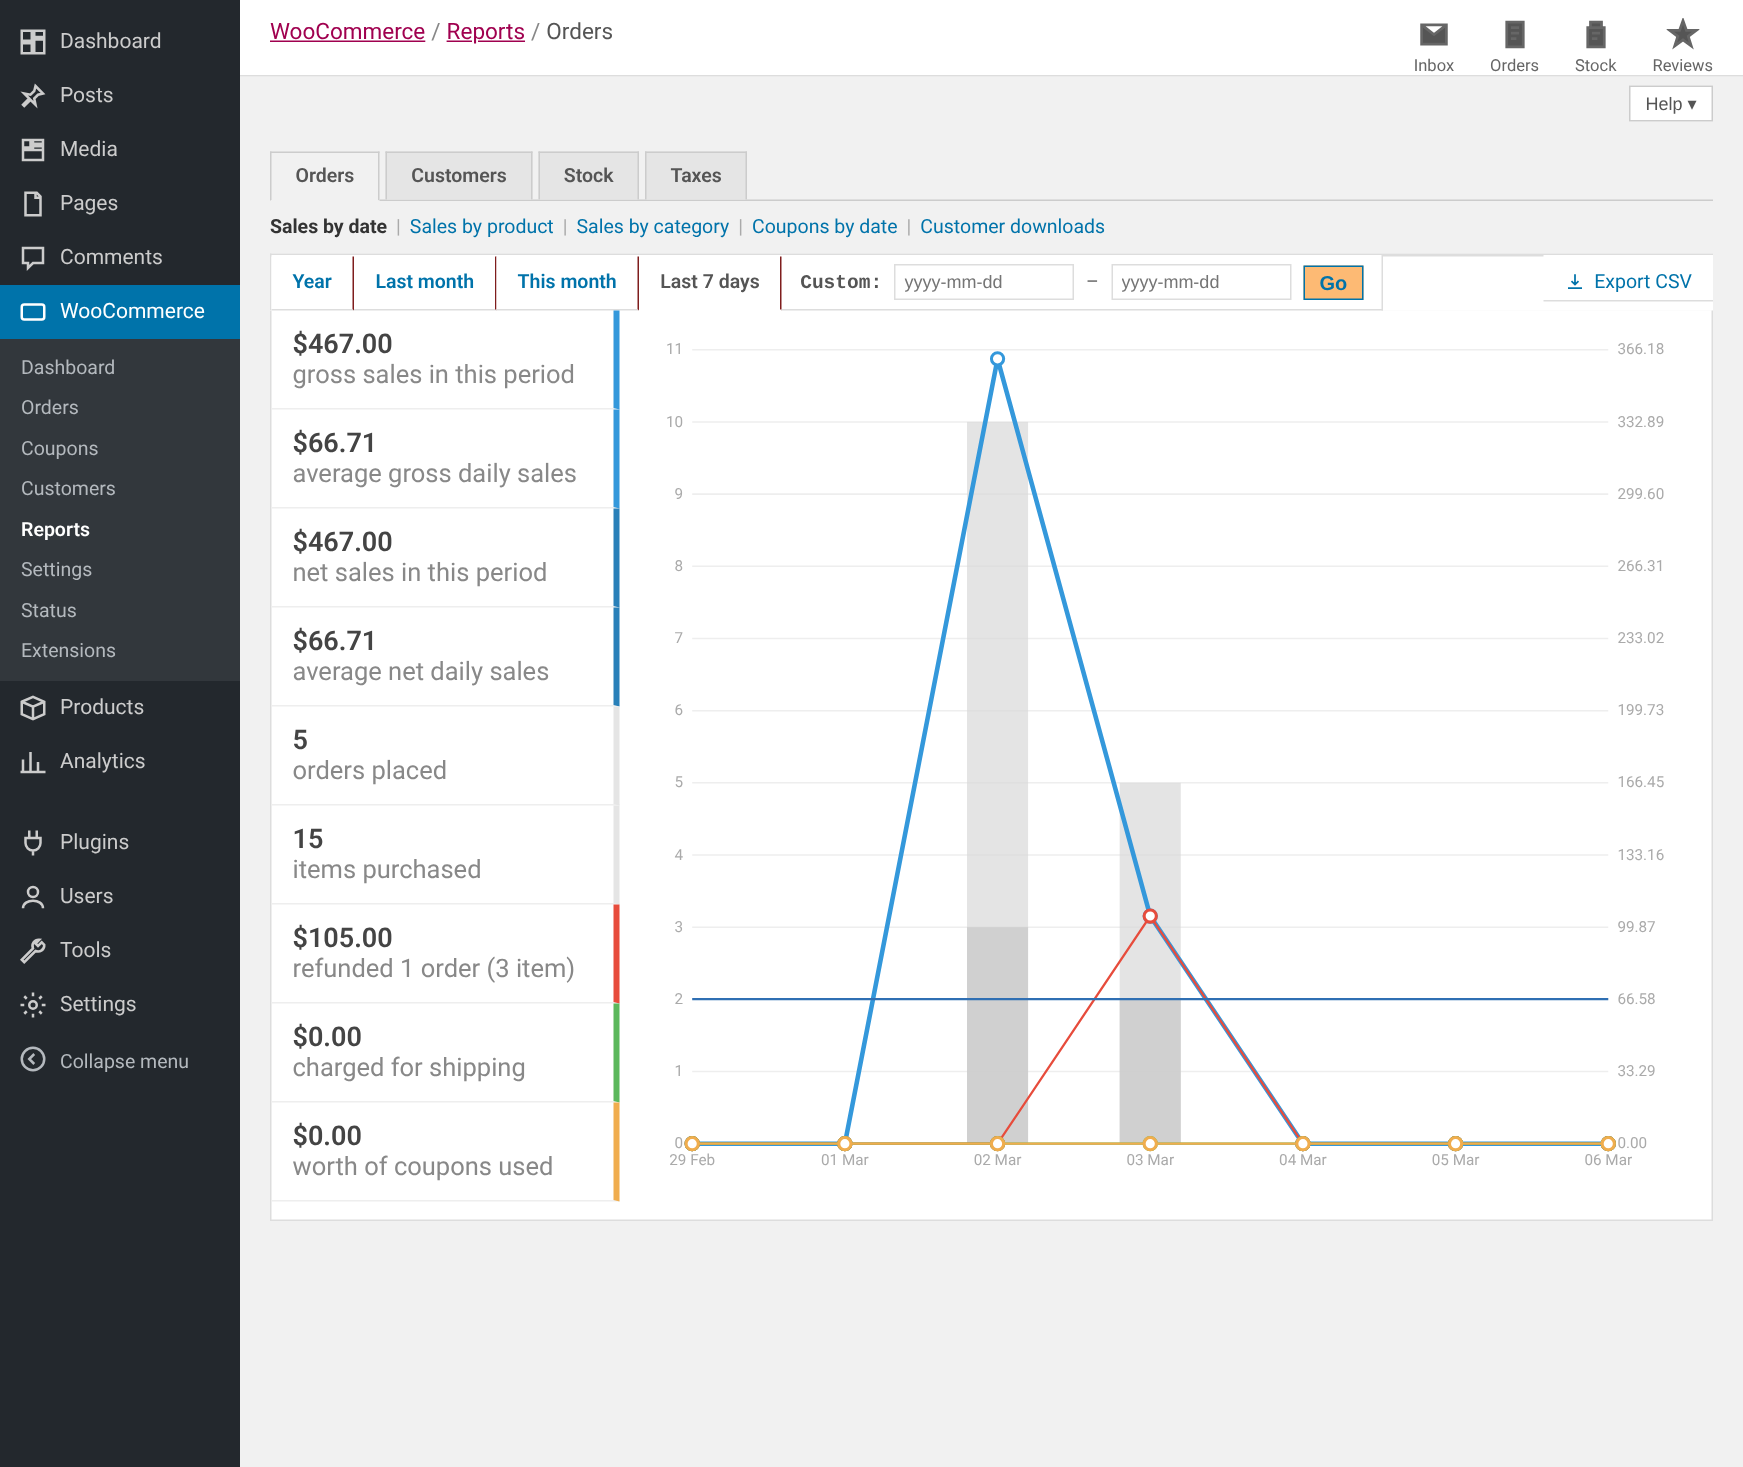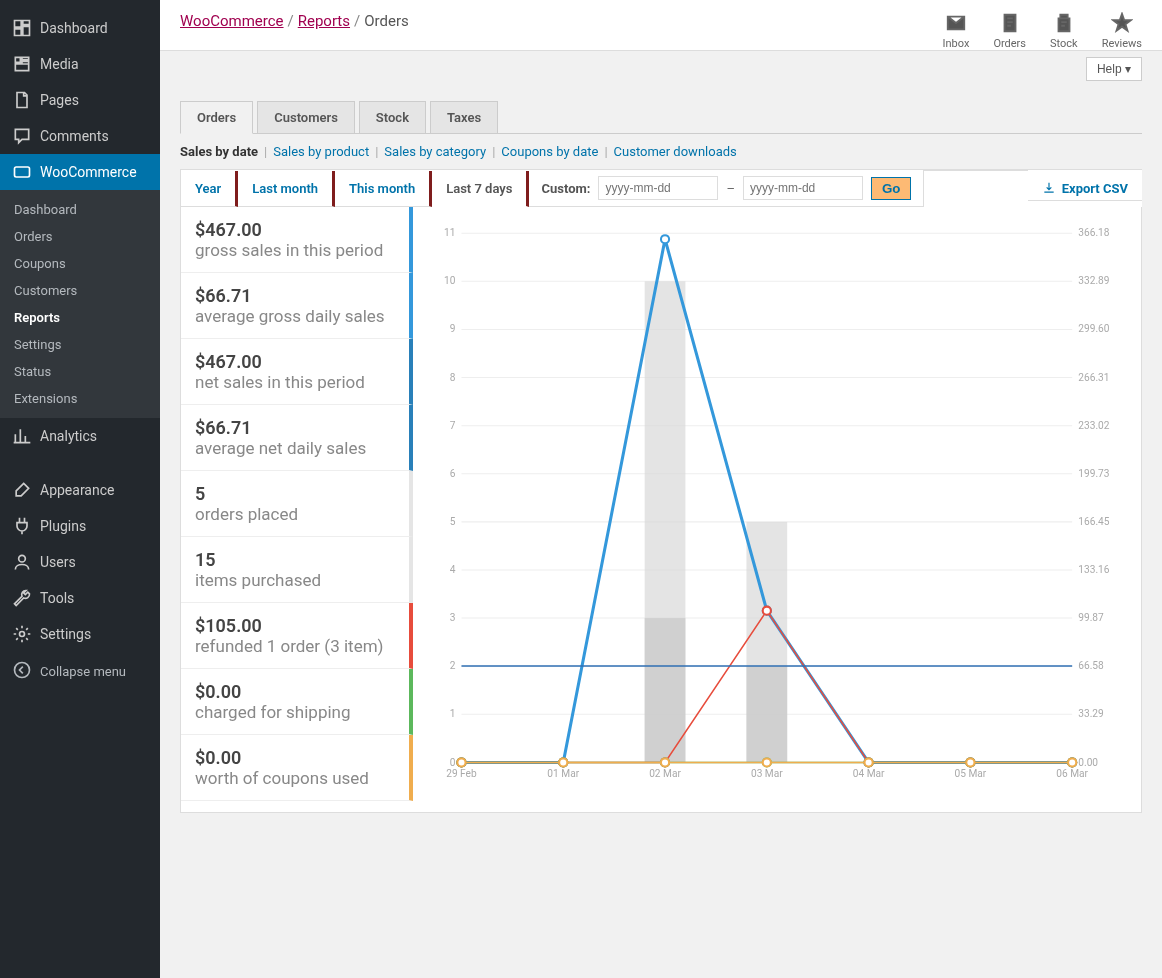--- a/index.html
+++ b/index.html
@@ -35,29 +35,29 @@
 .tabs { display:flex; border-bottom: 1px solid #ccc; }
 .tab { padding: 8px 16px; background:#e5e5e5; border:1px solid #ccc; border-bottom:none; margin-right:4px; color:#555; font-weight:600; cursor:pointer; }
 .tab.active { background:#f1f1f1; border-bottom:1px solid #f1f1f1; margin-bottom:-1px; }
 .subtabs { padding: 10px 0; font-size:13px; }
 .subtabs .subtab { color:#0073aa; cursor:pointer; }
 .subtabs .subtab.active { color:#333; font-weight:700; }
 .subtabs .pipe { color:#aaa; margin: 0 6px; }
 
 
 .controls { display:flex; align-items:center; gap:0; margin: 0 20px; border-top:1px solid #ddd; border-left:1px solid #ddd; background:#fff; }
-.range-btn { padding: 10px 14px; border-right:3px solid #7f1d1d; border-bottom:1px solid #ddd; color:#0073aa; font-weight:600; cursor:pointer; background:#fff; }
+.range-btn { padding: 10px 14px; border-right:1px solid #7f1d1d; border-bottom:1px solid #ddd; color:#0073aa; font-weight:600; cursor:pointer; background:#fff; }
 .range-btn.active { color:#555; border-bottom:1px solid #fff; }
 .custom { display:flex; align-items:center; gap:8px; padding: 6px 12px; border-right:1px solid #ddd; border-bottom:1px solid #ddd; }
-.custom .lbl { font-weight:700; color:#555; }
+.custom .lbl { font-weight:700; color:#555;font-family:Liberation Mono, monospace; }
 .custom input { border:1px solid #ddd; padding:4px 6px; width:120px; font-size:12px; color:#888; }
 .custom .go { border:1px solid #0073aa; color:#0073aa; background:#fdba74; padding:3px 10px; cursor:pointer; font-weight:600; }
 .custom .dash { color:#666; }
 .spacer { flex:1; border-bottom:1px solid #ddd; height:100%; align-self:stretch;}
-.export { color:#0073aa; padding:4px 14px; border-bottom:1px solid #ddd; cursor:pointer; font-weight:700; display:flex; align-items:center; gap:6px; }
+.export { color:#0073aa; padding:4px 14px; border-bottom:1px solid #ddd; cursor:pointer; font-weight:400; display:flex; align-items:center; gap:6px; }
 
 
 .report { display:flex; margin: 0 20px 20px 20px; background:#fff; border:1px solid #ddd; border-top:none; }
 .stats { width: 232px; }
 .stat { padding: 12px 14px; border-bottom:1px solid #eee; border-right: 4px solid #e5e5e5; }
 .stat .val { font-size: 18px; font-weight:600; color:#444; }
 .stat .lbl { font-size: 17px; color:#888; }
 .stat.c-blue { border-right-color:#3498db; }
 .stat.c-dblue { border-right-color:#2980b9; }
 .stat.c-red { border-right-color:#e74c3c; }
@@ -79,20 +79,28 @@
         <span class="icon">
           <svg viewBox="0 0 24 24" fill="none" stroke="currentColor" stroke-width="2">
             <path d="M3 3h8v8H3zM13 3h8v5h-8zM13 10h8v11h-8zM3 13h8v8H3z"></path>
           </svg>
         </span>
         <span>Dashboard</span>
       </div>
       <div class="menu-item">
         <span class="icon">
           <svg viewBox="0 0 24 24" fill="none" stroke="currentColor" stroke-width="2">
+            <path d="M14 4l6 6-4 1-3 3 1 5-4-4-5 5-1-1 5-5-4-4 5 1 3-3z"></path>
+          </svg>
+        </span>
+        <span>Posts</span>
+      </div>
+      <div class="menu-item">
+        <span class="icon">
+          <svg viewBox="0 0 24 24" fill="none" stroke="currentColor" stroke-width="2">
             <path d="M4 4h6v6H4zM12 4h8v3h-8zM12 9h8v3h-8zM4 12h16v8H4z"></path>
           </svg>
         </span>
         <span>Media</span>
       </div>
       <div class="menu-item">
         <span class="icon">
           <svg viewBox="0 0 24 24" fill="none" stroke="currentColor" stroke-width="2">
             <path d="M6 3h9l3 3v15H6zM14 3v4h4"></path>
           </svg>
@@ -121,34 +129,34 @@
         <div class="sub-item">Coupons</div>
         <div class="sub-item">Customers</div>
         <div class="sub-item active">Reports</div>
         <div class="sub-item">Settings</div>
         <div class="sub-item">Status</div>
         <div class="sub-item">Extensions</div>
       </div>
       <div class="menu-item">
         <span class="icon">
           <svg viewBox="0 0 24 24" fill="none" stroke="currentColor" stroke-width="2">
+            <path d="M3 7l9-4 9 4v10l-9 4-9-4zM3 7l9 4 9-4M12 11v10"></path>
+          </svg>
+        </span>
+        <span>Products</span>
+      </div>
+      <div class="menu-item">
+        <span class="icon">
+          <svg viewBox="0 0 24 24" fill="none" stroke="currentColor" stroke-width="2">
             <path d="M4 20V10M10 20V4M16 20v-8M22 20H2"></path>
           </svg>
         </span>
         <span>Analytics</span>
       </div>
       <div style="height: 18px;"></div>
-      <div class="menu-item">
-        <span class="icon">
-          <svg viewBox="0 0 24 24" fill="none" stroke="currentColor" stroke-width="2">
-            <path d="M14 4l6 6-9 9H5v-6z"></path>
-          </svg>
-        </span>
-        <span>Appearance</span>
-      </div>
       <div class="menu-item">
         <span class="icon">
           <svg viewBox="0 0 24 24" fill="none" stroke="currentColor" stroke-width="2">
             <path d="M9 2v6M15 2v6M6 8h12v4a6 6 0 01-12 0zM12 18v4"></path>
           </svg>
         </span>
         <span>Plugins</span>
       </div>
       <div class="menu-item">
         <span class="icon">

